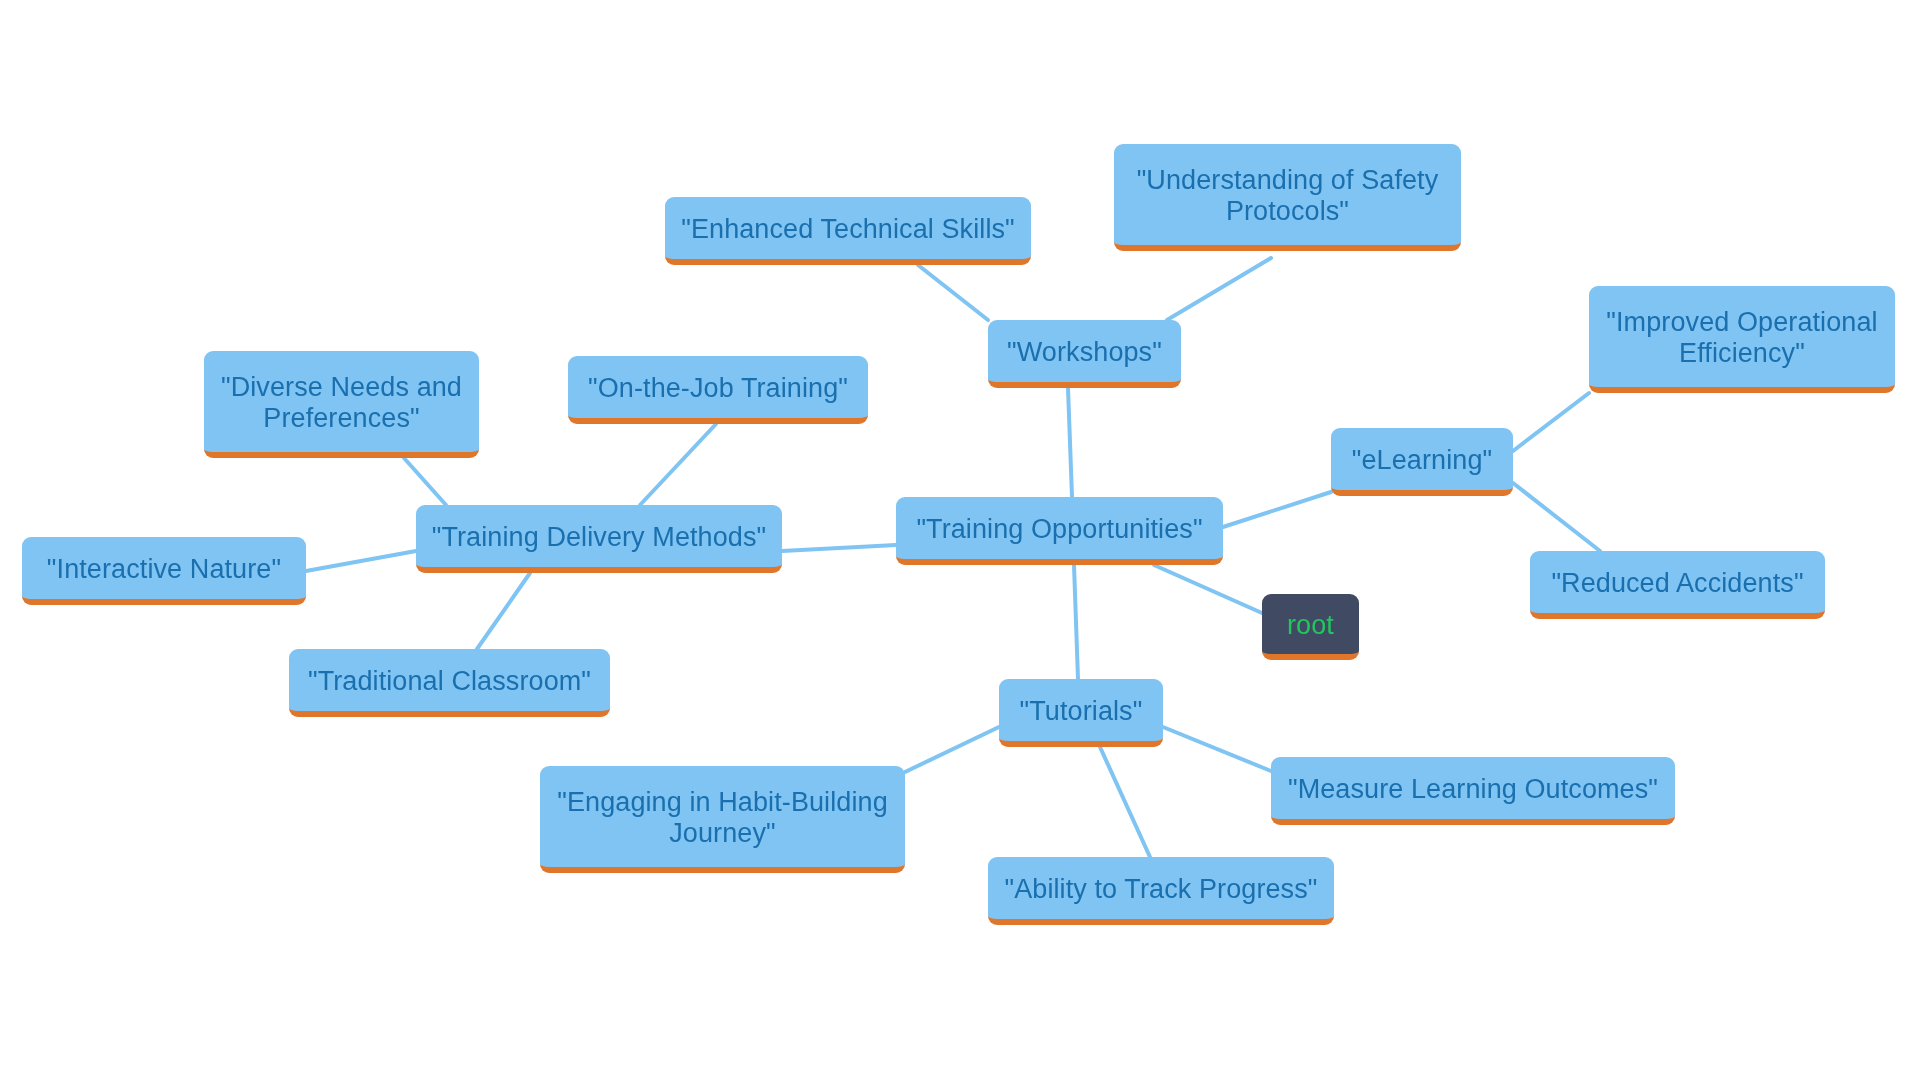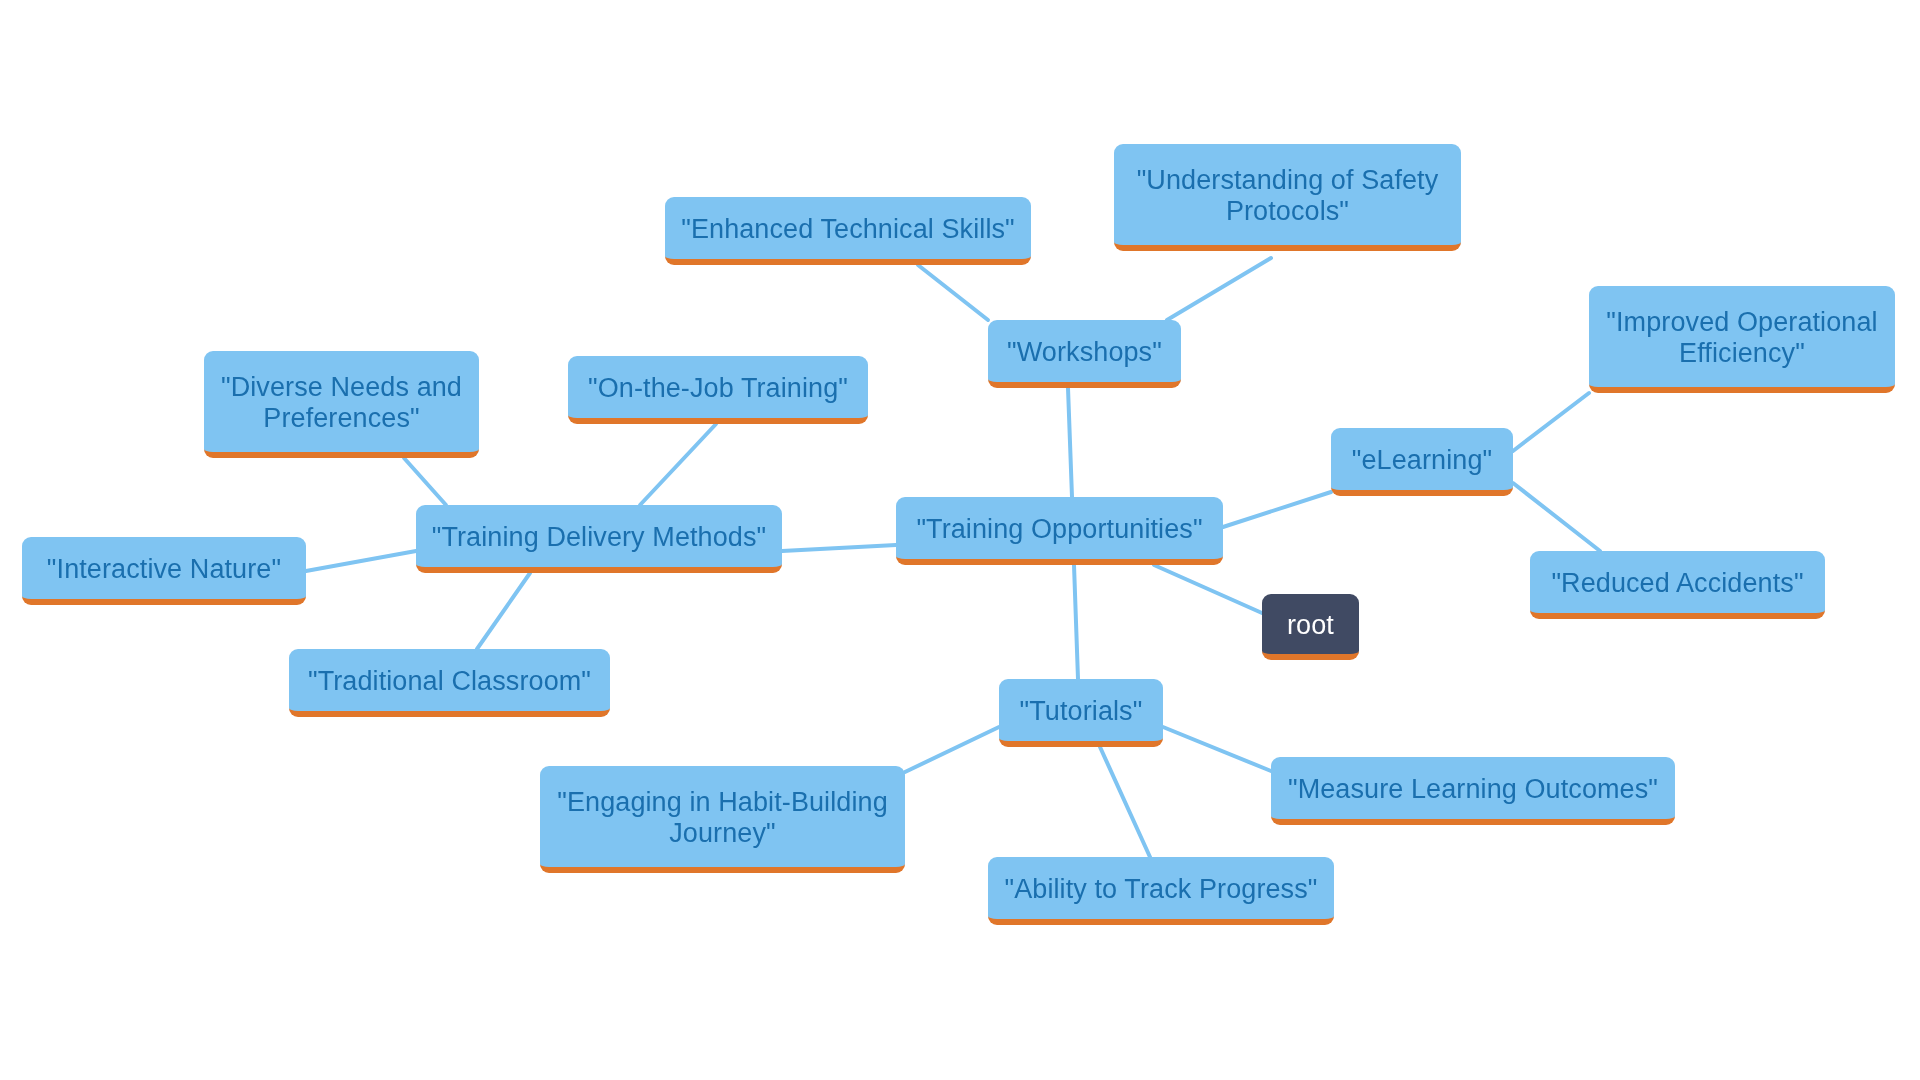--- a/index.html
+++ b/index.html
@@ -39,21 +39,21 @@
     border-bottom: 6px solid #e0762a;
     padding: 6px 14px 4px 14px;
     font-size: 27px;
     line-height: 1.14;
     letter-spacing: 0.1px;
     white-space: pre-line;
     z-index: 2;
   }
   .node.root-node {
     background: #404a63;
-    color: #ffffff;
+    color: #22c55e;
     border-bottom: 6px solid #e0762a;
     font-size: 27px;
   }
 </style>
 </head>
 <body>
 
 <div id="canvas">
   <svg id="edges" viewBox="0 0 1920 1080" preserveAspectRatio="none">
       <line x1="1262" y1="613" x2="1154" y2="565" stroke="#7fc4f2" stroke-width="4" stroke-linecap="round"></line>

